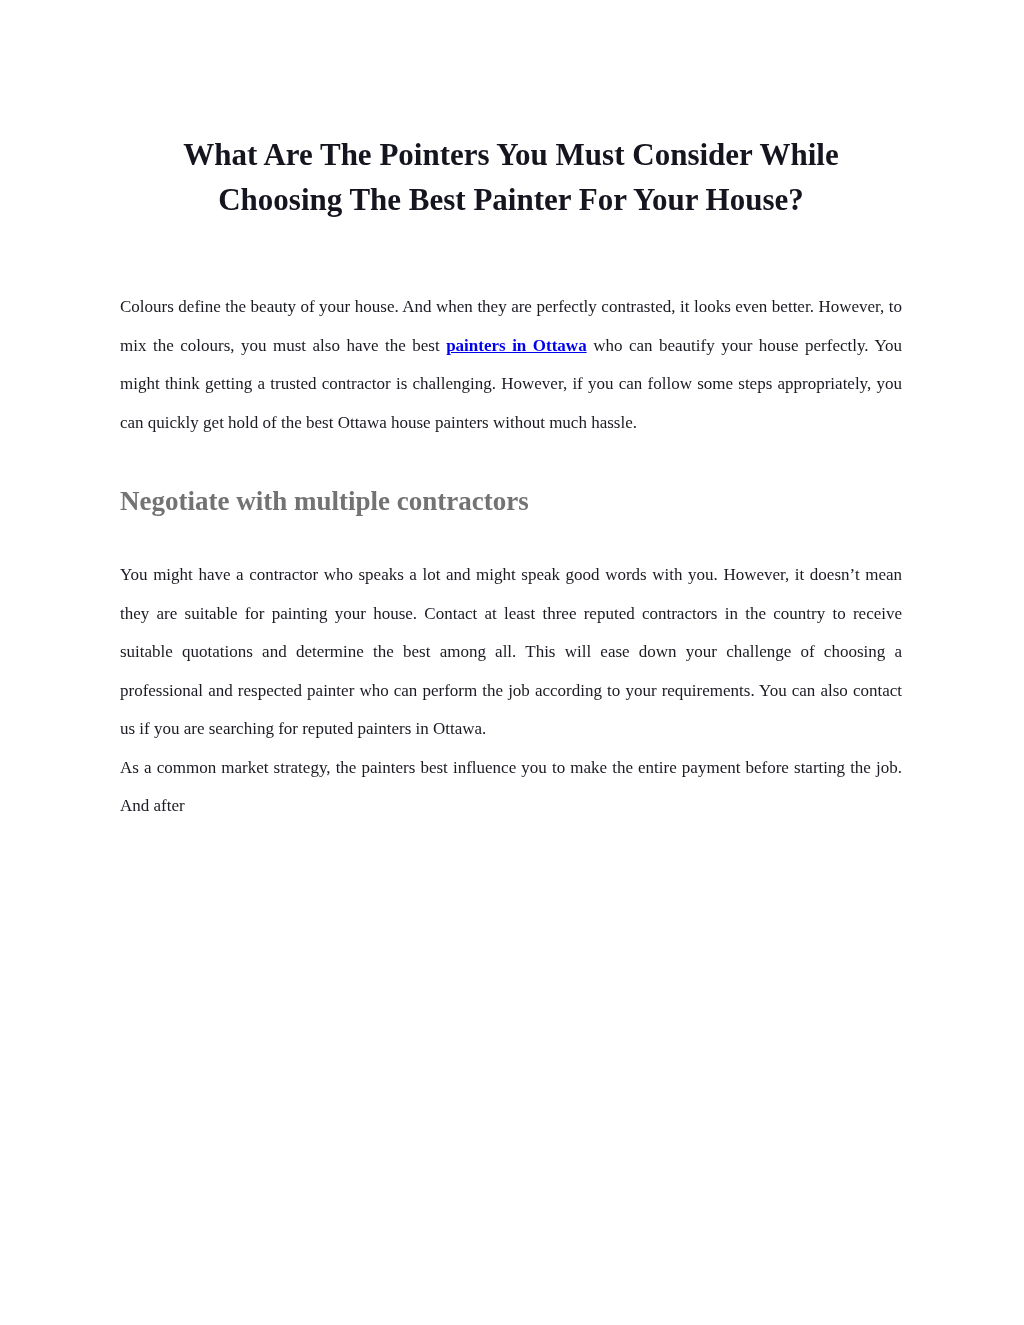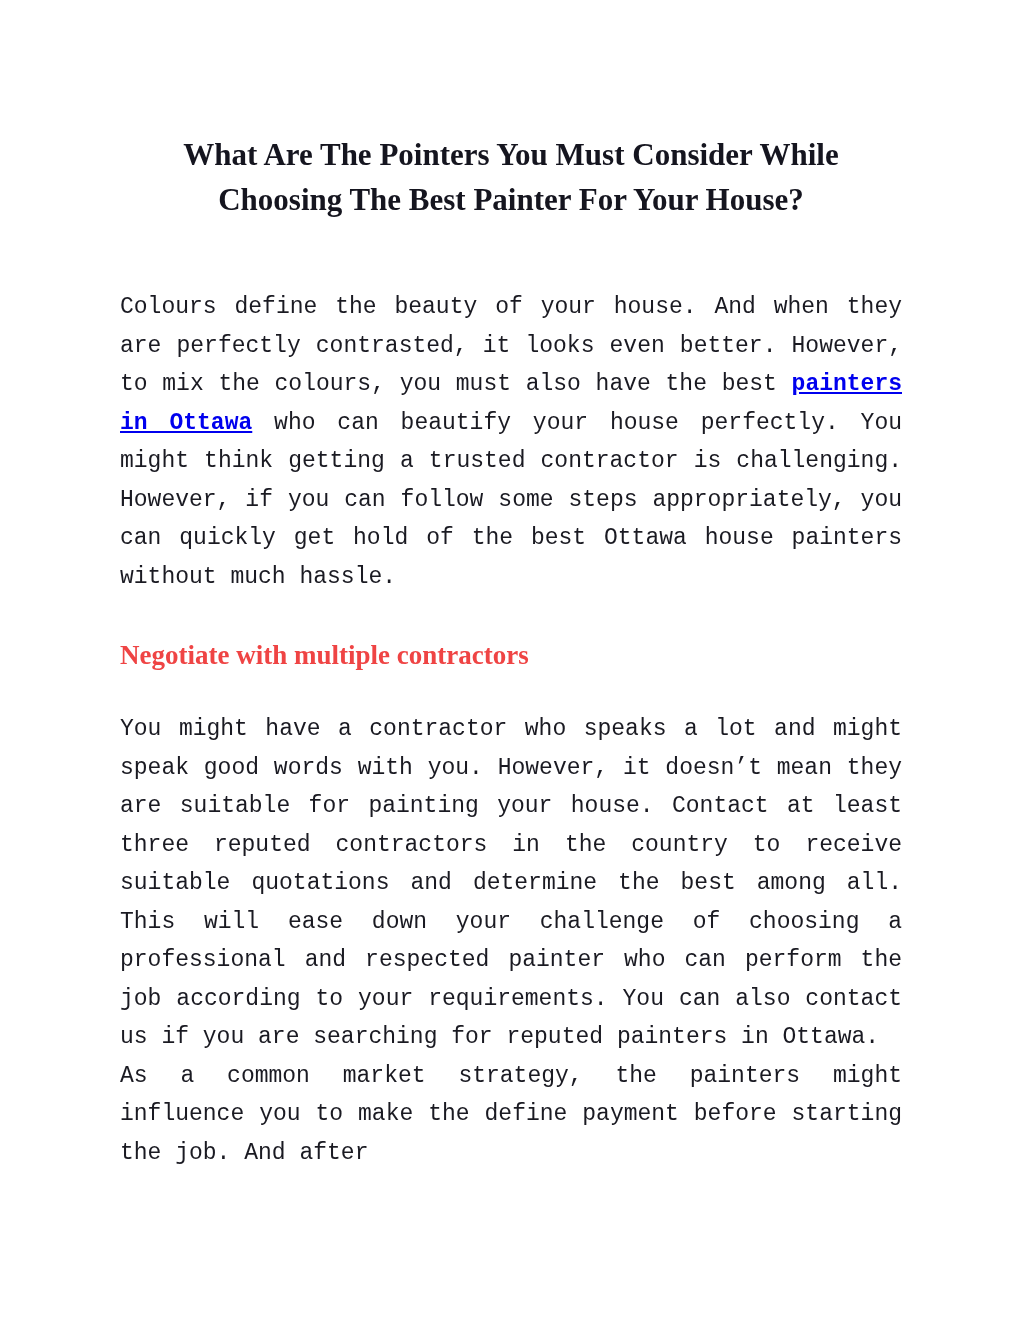--- a/index.html
+++ b/index.html
@@ -27,32 +27,31 @@
     line-height: 45px;
     font-weight: bold;
     text-align: center;
     color: #15151f;
     margin: 0 0 66px 0;
   }
   .doc-heading {
     font-size: 27px;
     line-height: 42px;
     font-weight: bold;
-    color: #ef4444;
+    color: #737373;
     text-align: left;
     margin: 38px 0 34px 0;
   }
   .doc-paragraph {
-    font-size: 23px;
+    font-size: 17px;
     line-height: 38.5px;
     text-align: justify;
     text-justify: inter-word;
     margin: 0;
     color: #1a1a22;
-    font-family: Liberation Mono, monospace;
   }
   .doc-link {
     color: #0000ee;
     font-weight: bold;
     text-decoration: underline;
     cursor: pointer;
   }
 </style>
 </head>
 <body>
@@ -61,15 +60,15 @@
 
   <h1 class="doc-title">What Are The Pointers You Must Consider While Choosing The Best Painter For Your House?</h1>
 
   <p class="doc-paragraph"><span>Colours define the beauty of your house. And when they are perfectly contrasted, it looks even better. However, to mix the colours, you must also have the best </span><a class="doc-link">painters in Ottawa</a><span> who can beautify your house perfectly. You might think getting a trusted contractor is challenging. However, if you can follow some steps appropriately, you can quickly get hold of the best Ottawa house painters without much hassle.</span></p>
 
   <h2 class="doc-heading">Negotiate with multiple contractors</h2>
 
   <p class="doc-paragraph">You might have a contractor who speaks a lot and might speak good words with you. However, it doesn’t mean they are suitable for painting your house. Contact at least three reputed contractors in the country to receive suitable quotations and determine the best among all. This will ease down your challenge of choosing a professional and respected painter who can perform the job according to your requirements. You can also contact us if you are searching for reputed painters in Ottawa.</p>
 
 
-  <p class="doc-paragraph">As a common market strategy, the painters might influence you to make the define payment before starting the job. And after</p>
+  <p class="doc-paragraph">As a common market strategy, the painters best influence you to make the entire payment before starting the job. And after</p>
 
 </div>
 
 </body></html>

